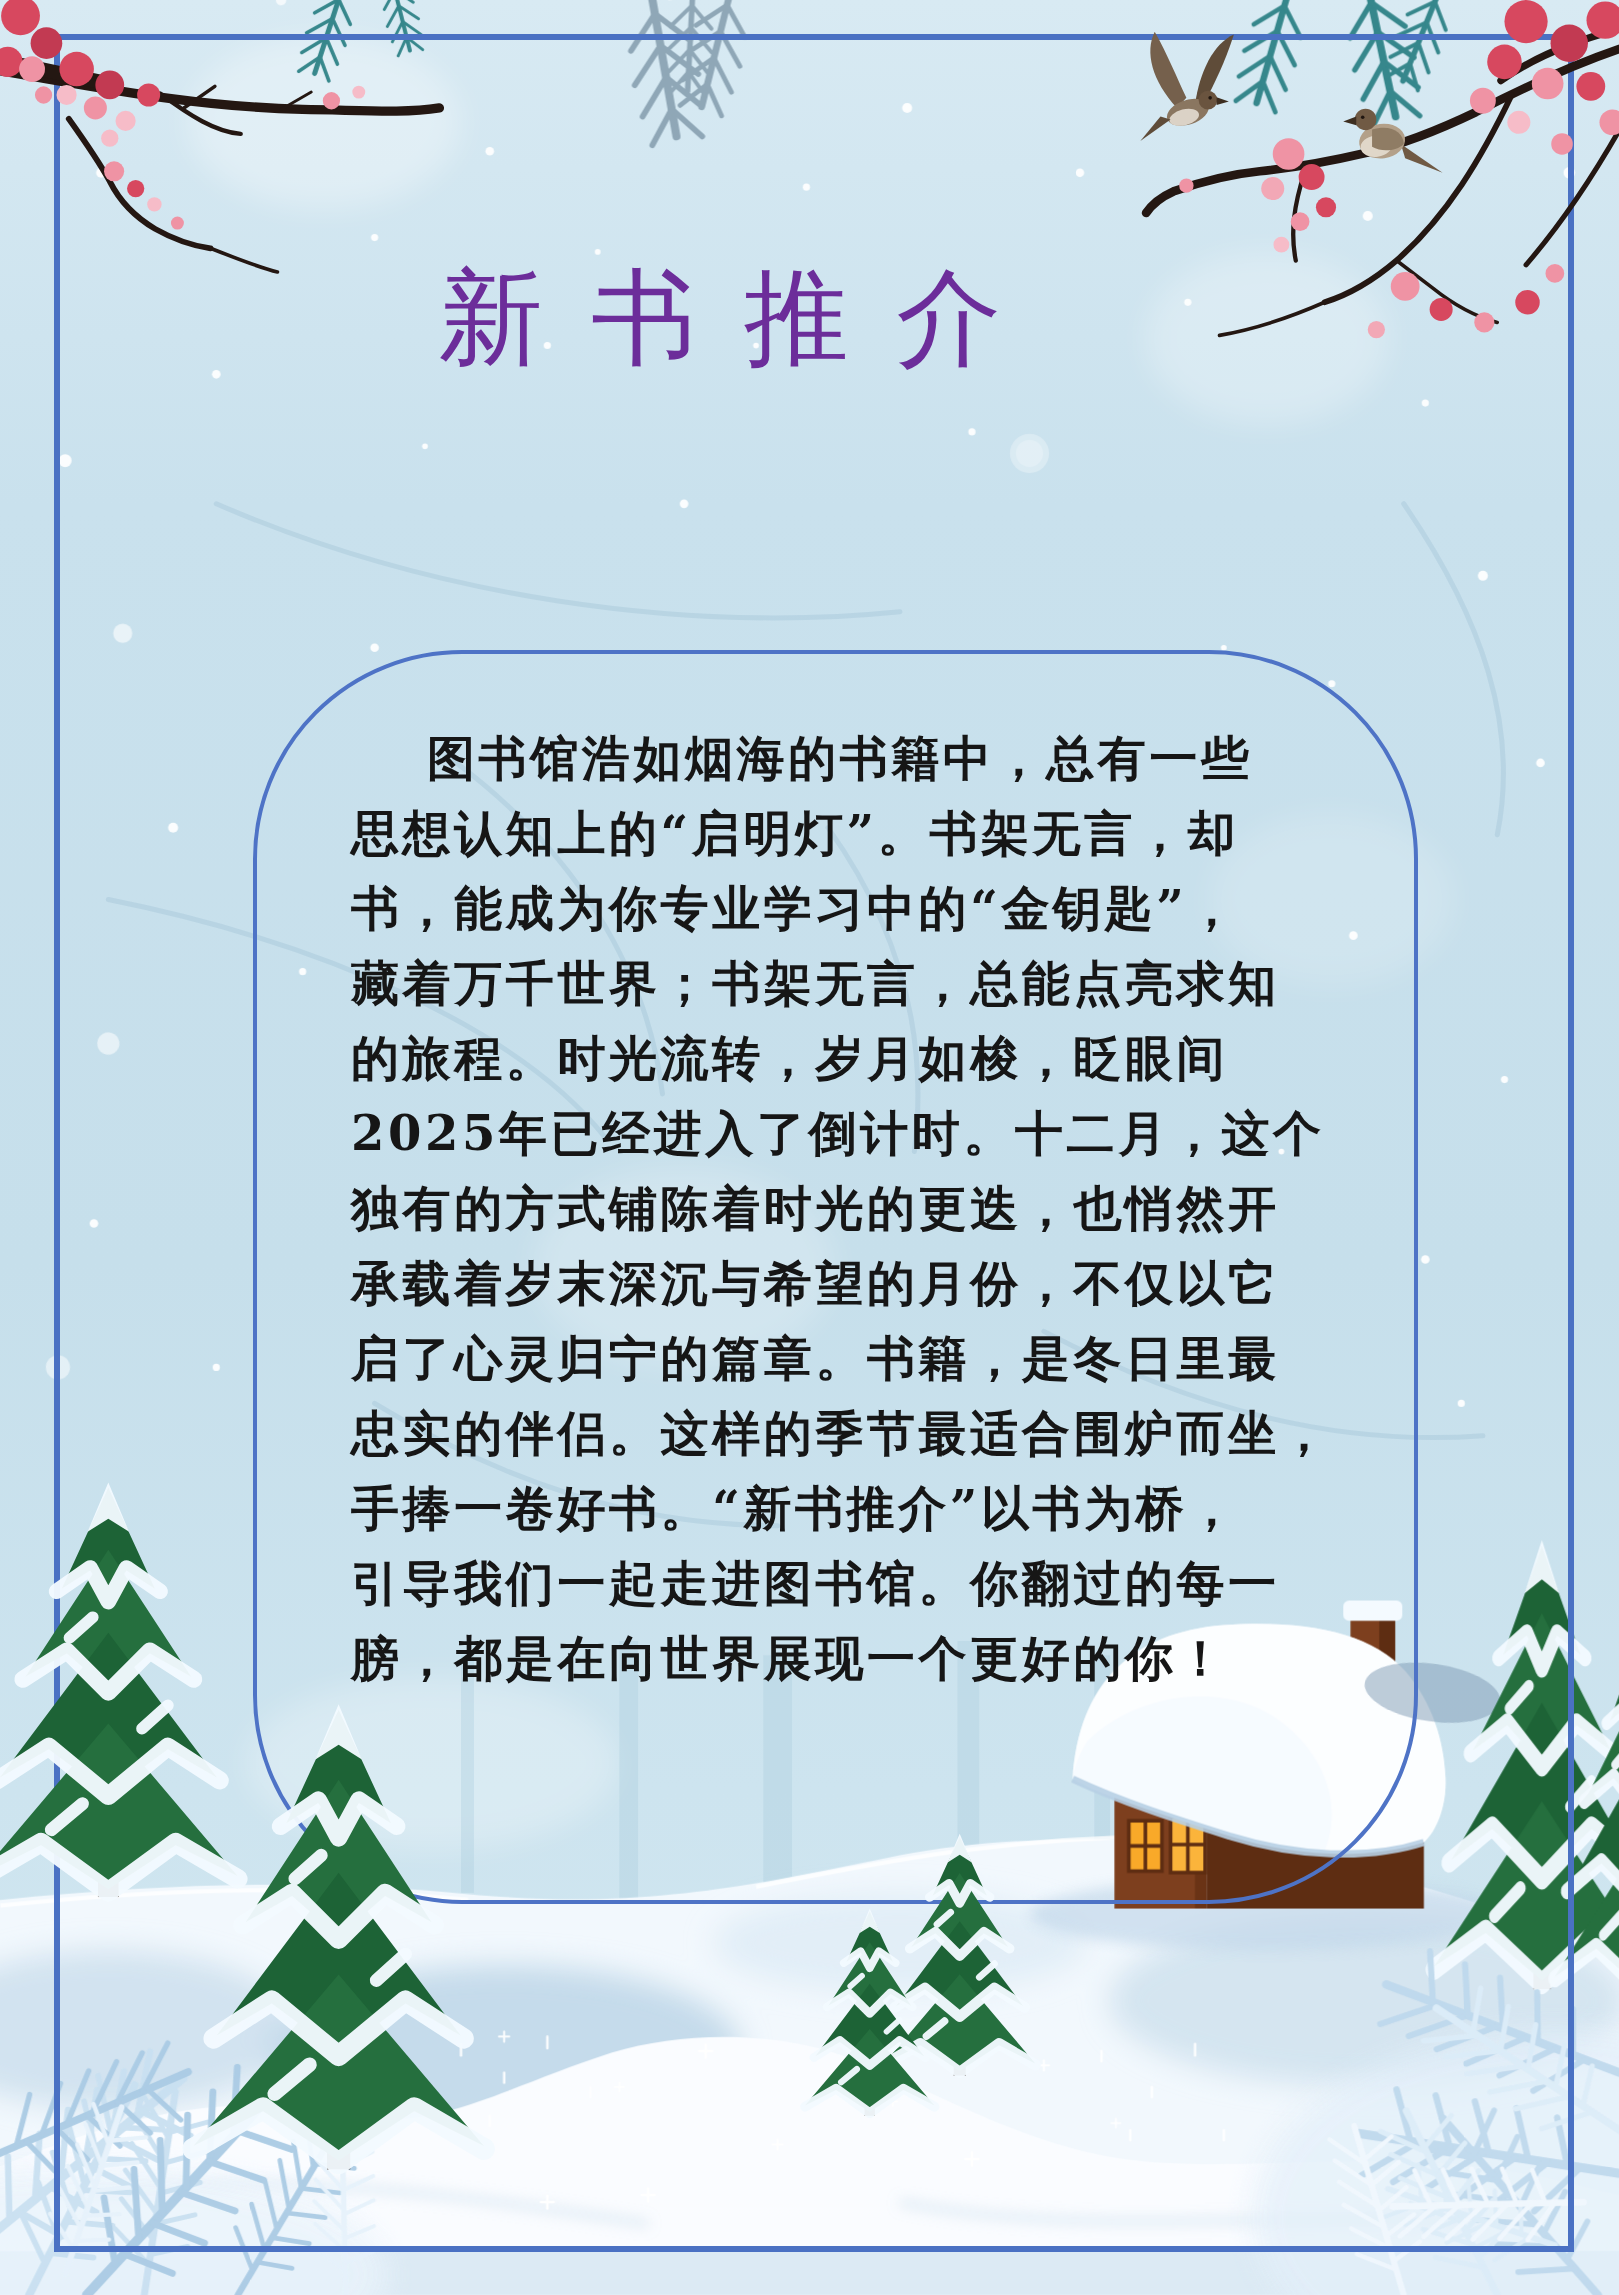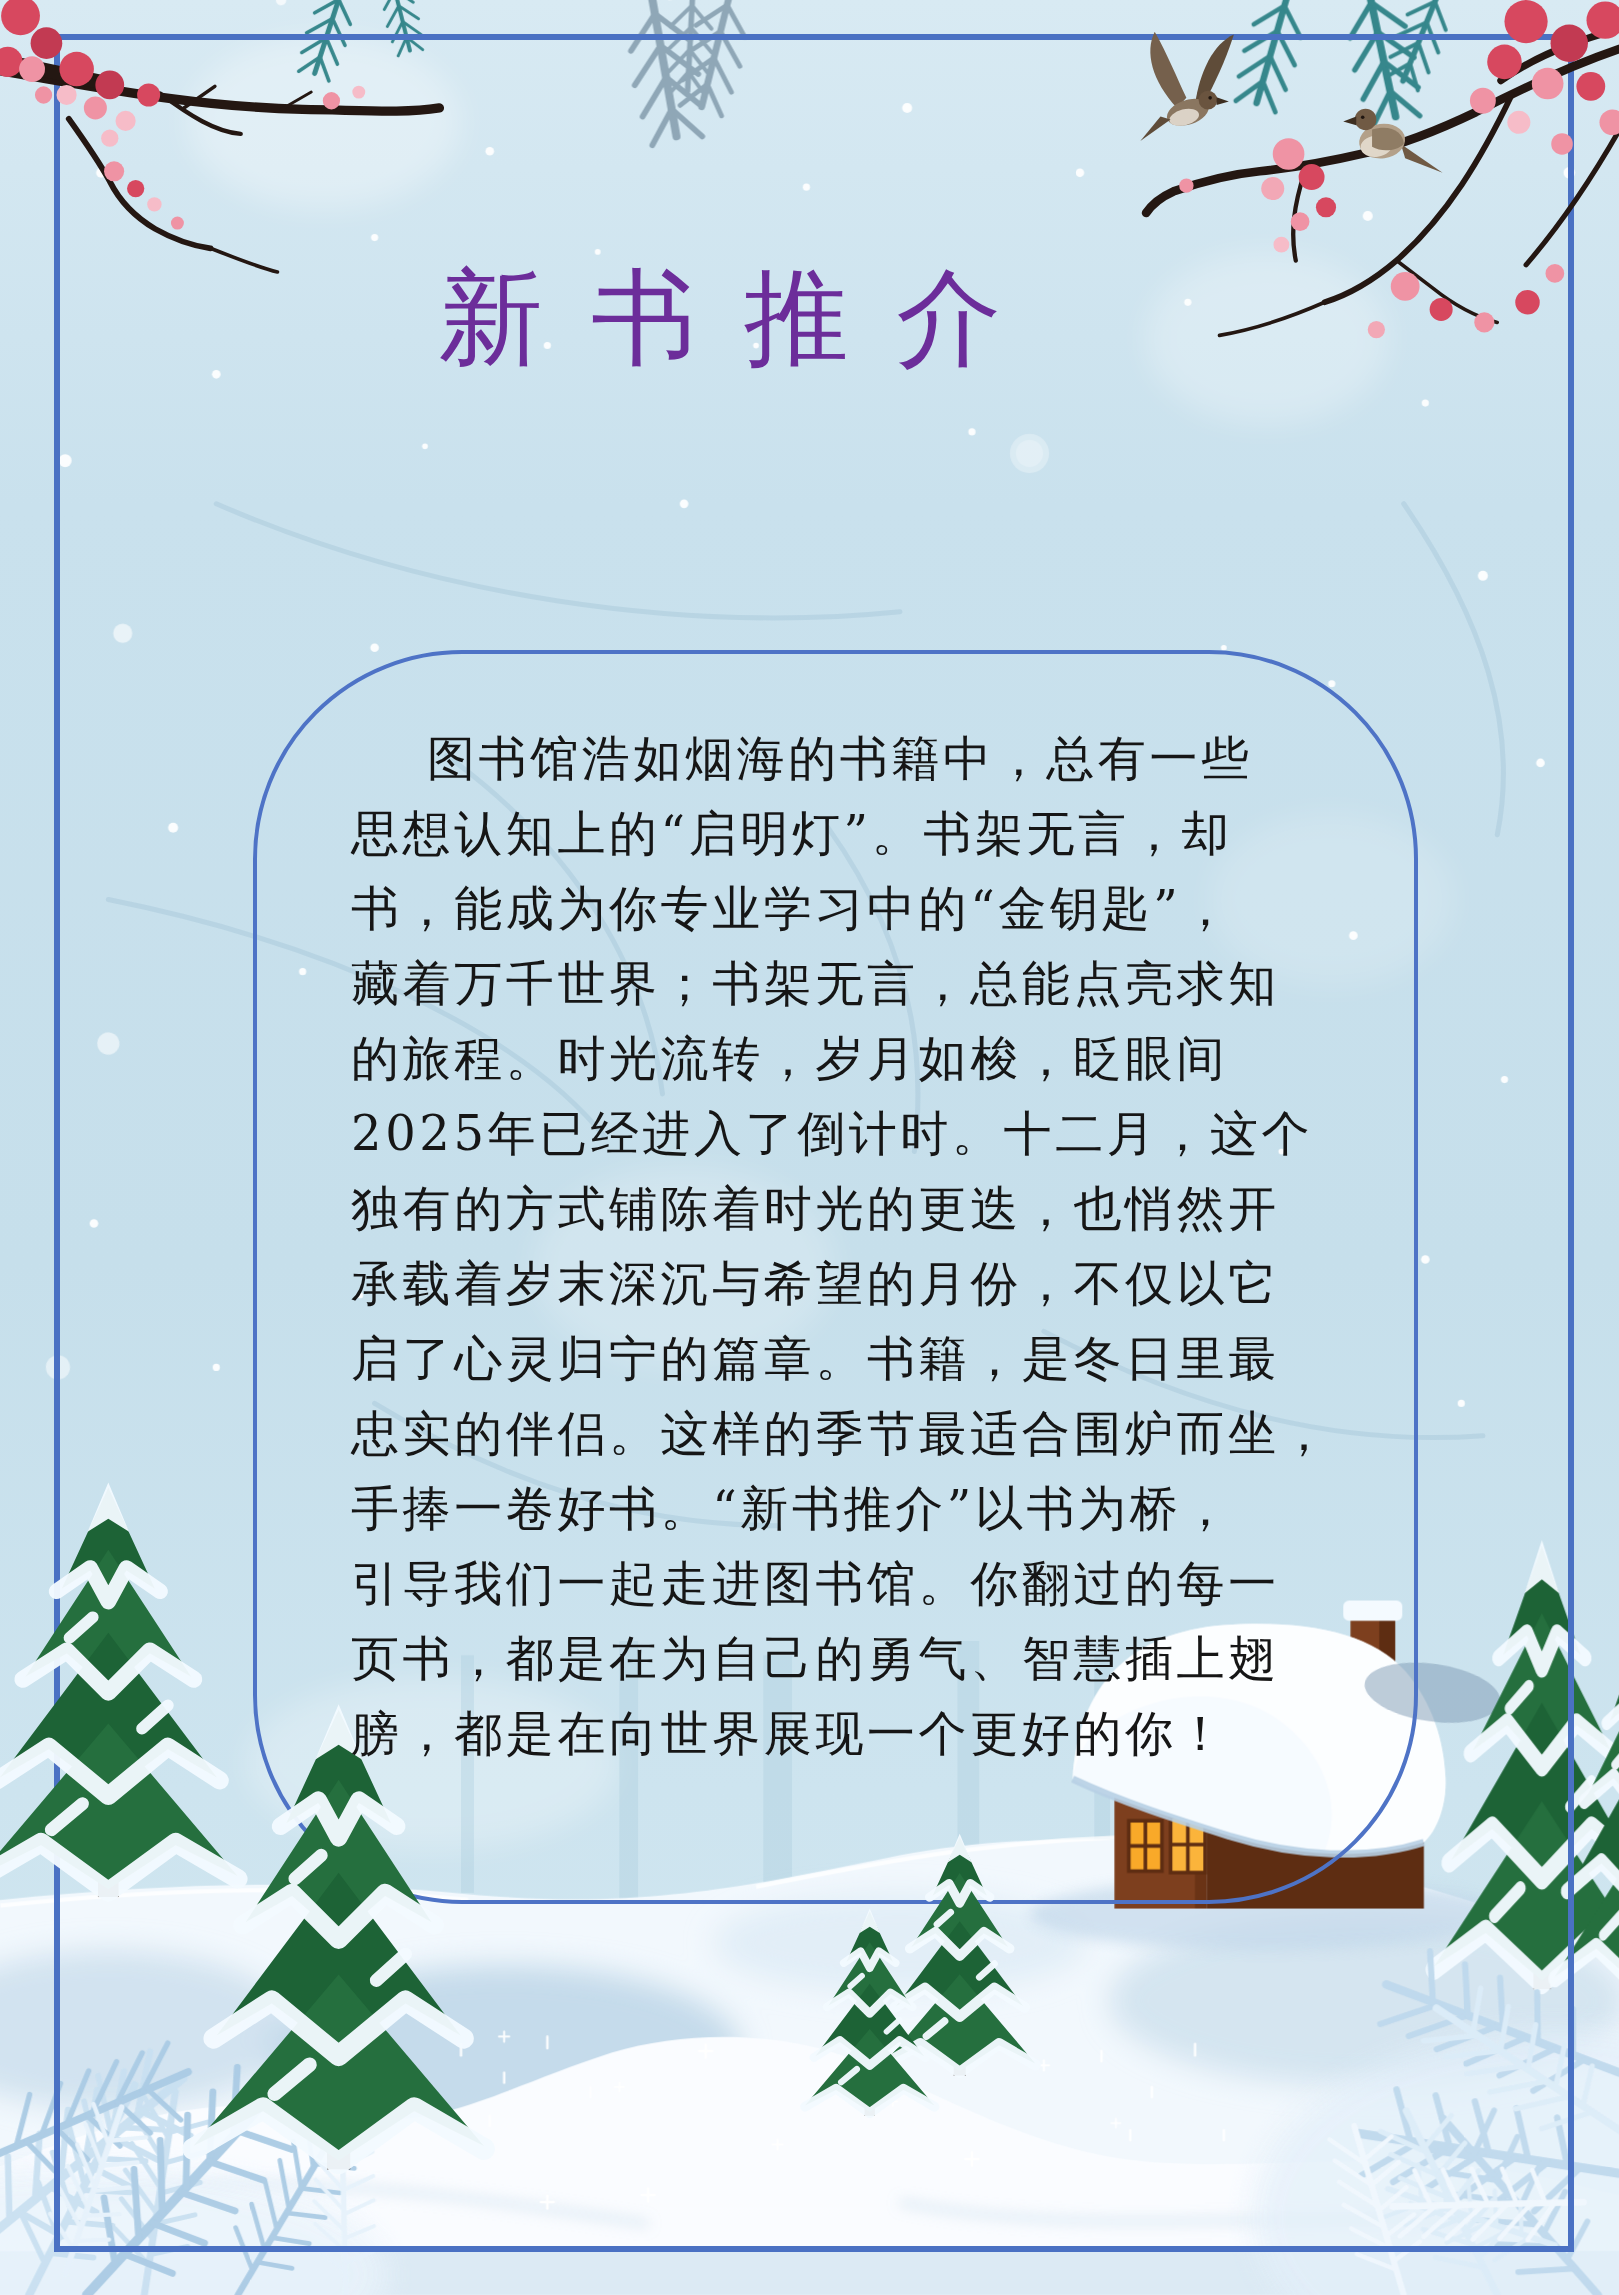--- a/index.html
+++ b/index.html
@@ -19,21 +19,21 @@
     border:4.3px solid #4e73c6;border-radius:209px;box-sizing:border-box;
   }
   #overlay{z-index:3;}
   .title{
     position:absolute;z-index:4;left:0;top:261px;width:1441px;margin:0;
     text-align:center;font-size:105px;font-weight:normal;line-height:1.1;
     color:#6c2d9a;letter-spacing:1.4px;word-spacing:11.5px;white-space:nowrap;
   }
   .body-text{
     position:absolute;z-index:4;left:351px;top:721px;width:1008px;
-    font-size:48px;line-height:75px;letter-spacing:3.6px;color:#161616;
+    font-size:48px;line-height:75px;letter-spacing:3.6px;color:#161616;font-weight:bold;
   }
   .body-text p{margin:0;white-space:nowrap;}
   .body-text p.indent{text-indent:76px;}
 </style>
 </head>
 <body>
 
 <div class="poster">
 
   <svg id="scene" class="layer" viewBox="0 0 2250 3189">
@@ -427,18 +427,17 @@
     <p>书，能成为你专业学习中的“金钥匙”，</p>
     <p>藏着万千世界；书架无言，总能点亮求知</p>
     <p>的旅程。时光流转，岁月如梭，眨眼间</p>
     <p>2025年已经进入了倒计时。十二月，这个</p>
     <p>独有的方式铺陈着时光的更迭，也悄然开</p>
     <p>承载着岁末深沉与希望的月份，不仅以它</p>
     <p>启了心灵归宁的篇章。书籍，是冬日里最</p>
     <p>忠实的伴侣。这样的季节最适合围炉而坐，</p>
     <p>手捧一卷好书。“新书推介”以书为桥，</p>
     <p>引导我们一起走进图书馆。你翻过的每一</p>
-    <p>页书，都是在为自己的勇气、智慧插上翅</p>
     <p>膀，都是在向世界展现一个更好的你！</p>
   </div>
 
 </div>
 
 
 </body></html>

